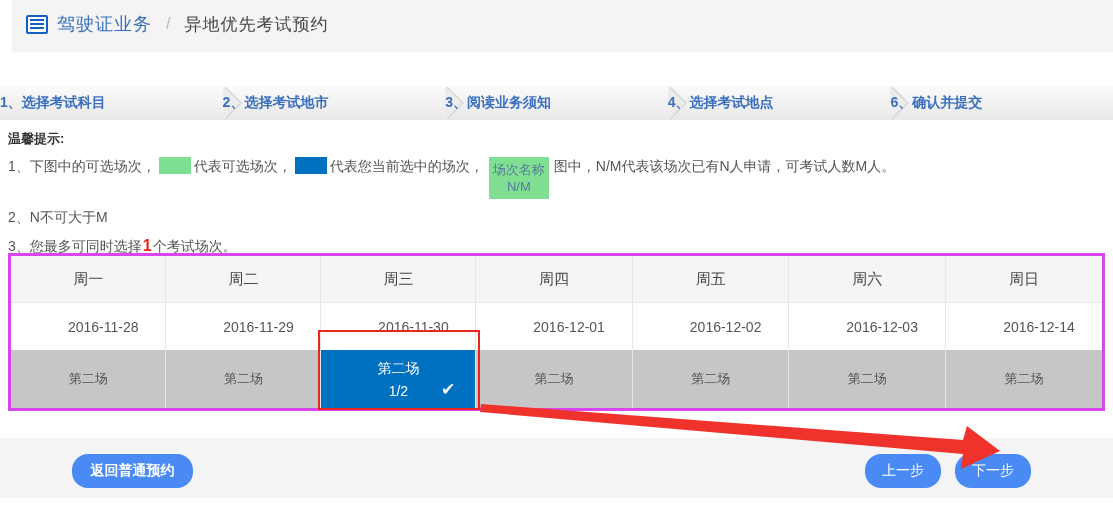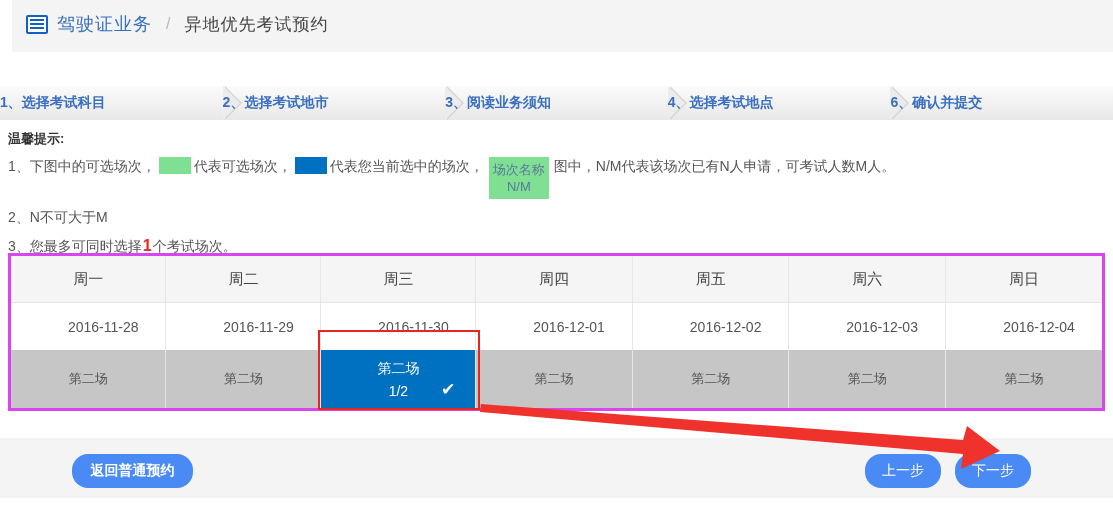--- a/index.html
+++ b/index.html
@@ -166,21 +166,21 @@
       <td>周六</td>
       <td>周日</td>
     </tr>
     <tr class="date-row">
       <td>2016-11-28</td>
       <td>2016-11-29</td>
       <td>2016-11-30</td>
       <td>2016-12-01</td>
       <td>2016-12-02</td>
       <td>2016-12-03</td>
-      <td>2016-12-04</td>
+      <td>2016-12-14</td>
     </tr>
     <tr class="slot-row">
       <td>
         <div class="slot">
           <span>第二场</span>
         </div>
       </td>
       <td>
         <div class="slot">
           <span>第二场</span>

